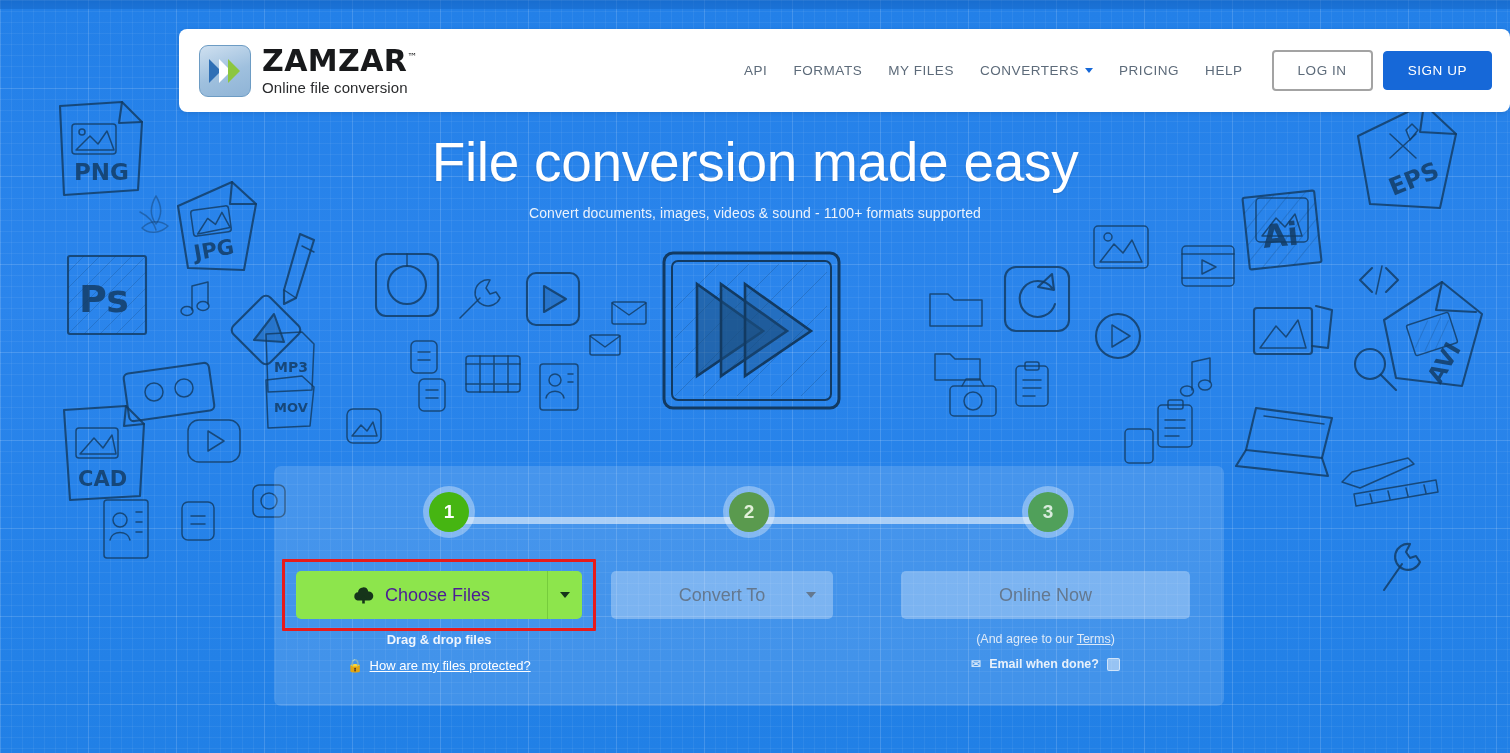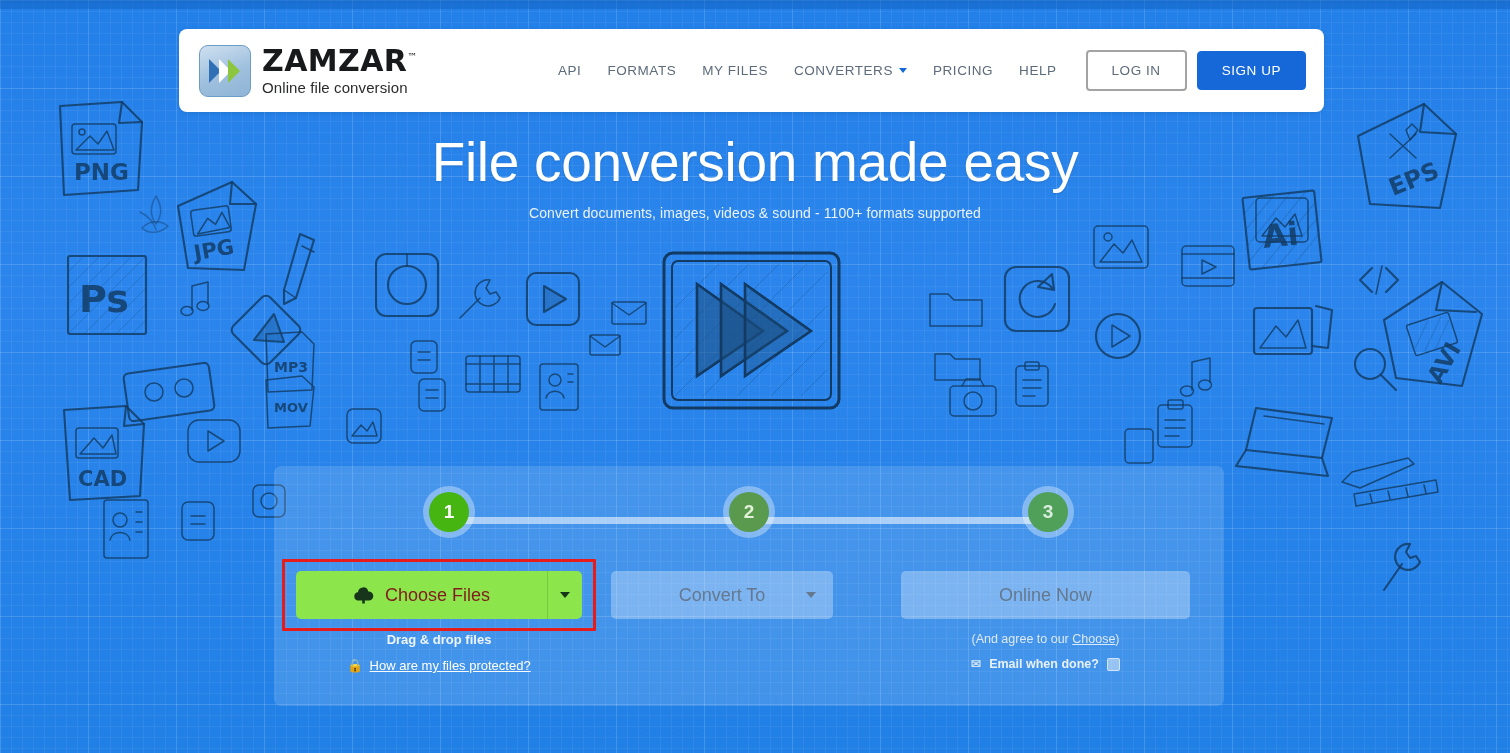--- a/index.html
+++ b/index.html
@@ -60,21 +60,21 @@
     stroke: none;
   }
   .dood-fill { fill: #1b4f80; stroke: none; opacity: .30; }
   .hatch { stroke: #123a62; stroke-width: 1; opacity: .22; fill: none; }
 
   
   #header {
     position: absolute;
     left: 179px;
     top: 29px;
-    width: 1145px;
+    width: 1331px;
     height: 83px;
     background: #ffffff;
     border-radius: 8px;
     display: flex;
     align-items: center;
     padding: 0 18px 0 20px;
     box-shadow: 0 1px 4px rgba(0,0,0,.10);
     z-index: 20;
   }
   #logo-block { display: flex; align-items: center; gap: 11px; }
@@ -247,21 +247,21 @@
     border-radius: 5px;
     overflow: hidden;
   }
   #btn-choose {
     flex: 1;
     background: #8de54c;
     border: none;
     display: flex; align-items: center; justify-content: center;
     gap: 11px;
     font-size: 18px;
-    color: #7f1d1d;
+    color: #4c1d95;
     cursor: pointer;
     font-family: "Liberation Sans", sans-serif;
   }
   #btn-choose-caret {
     width: 35px;
     background: #8de54c;
     border: none;
     border-left: 1px solid #76cc3c;
     display: flex; align-items: center; justify-content: center;
     cursor: pointer;
@@ -760,21 +760,21 @@
 
     <div class="slot" id="slot-convert-to">
       <button id="btn-convert-to">
         <span>Convert To</span>
         <i></i>
       </button>
     </div>
 
     <div class="slot" id="slot-convert-now">
       <button id="btn-convert-now">Online Now</button>
-      <div id="terms-line"><span>(And agree to our </span><u>Choose</u><span>)</span></div>
+      <div id="terms-line"><span>(And agree to our </span><u>Terms</u><span>)</span></div>
       <div id="email-line">
         <span class="mail-glyph">✉</span>
         <span>Email when done?</span>
         <span id="email-checkbox"></span>
       </div>
     </div>
 
   </div>
 </div>
 

